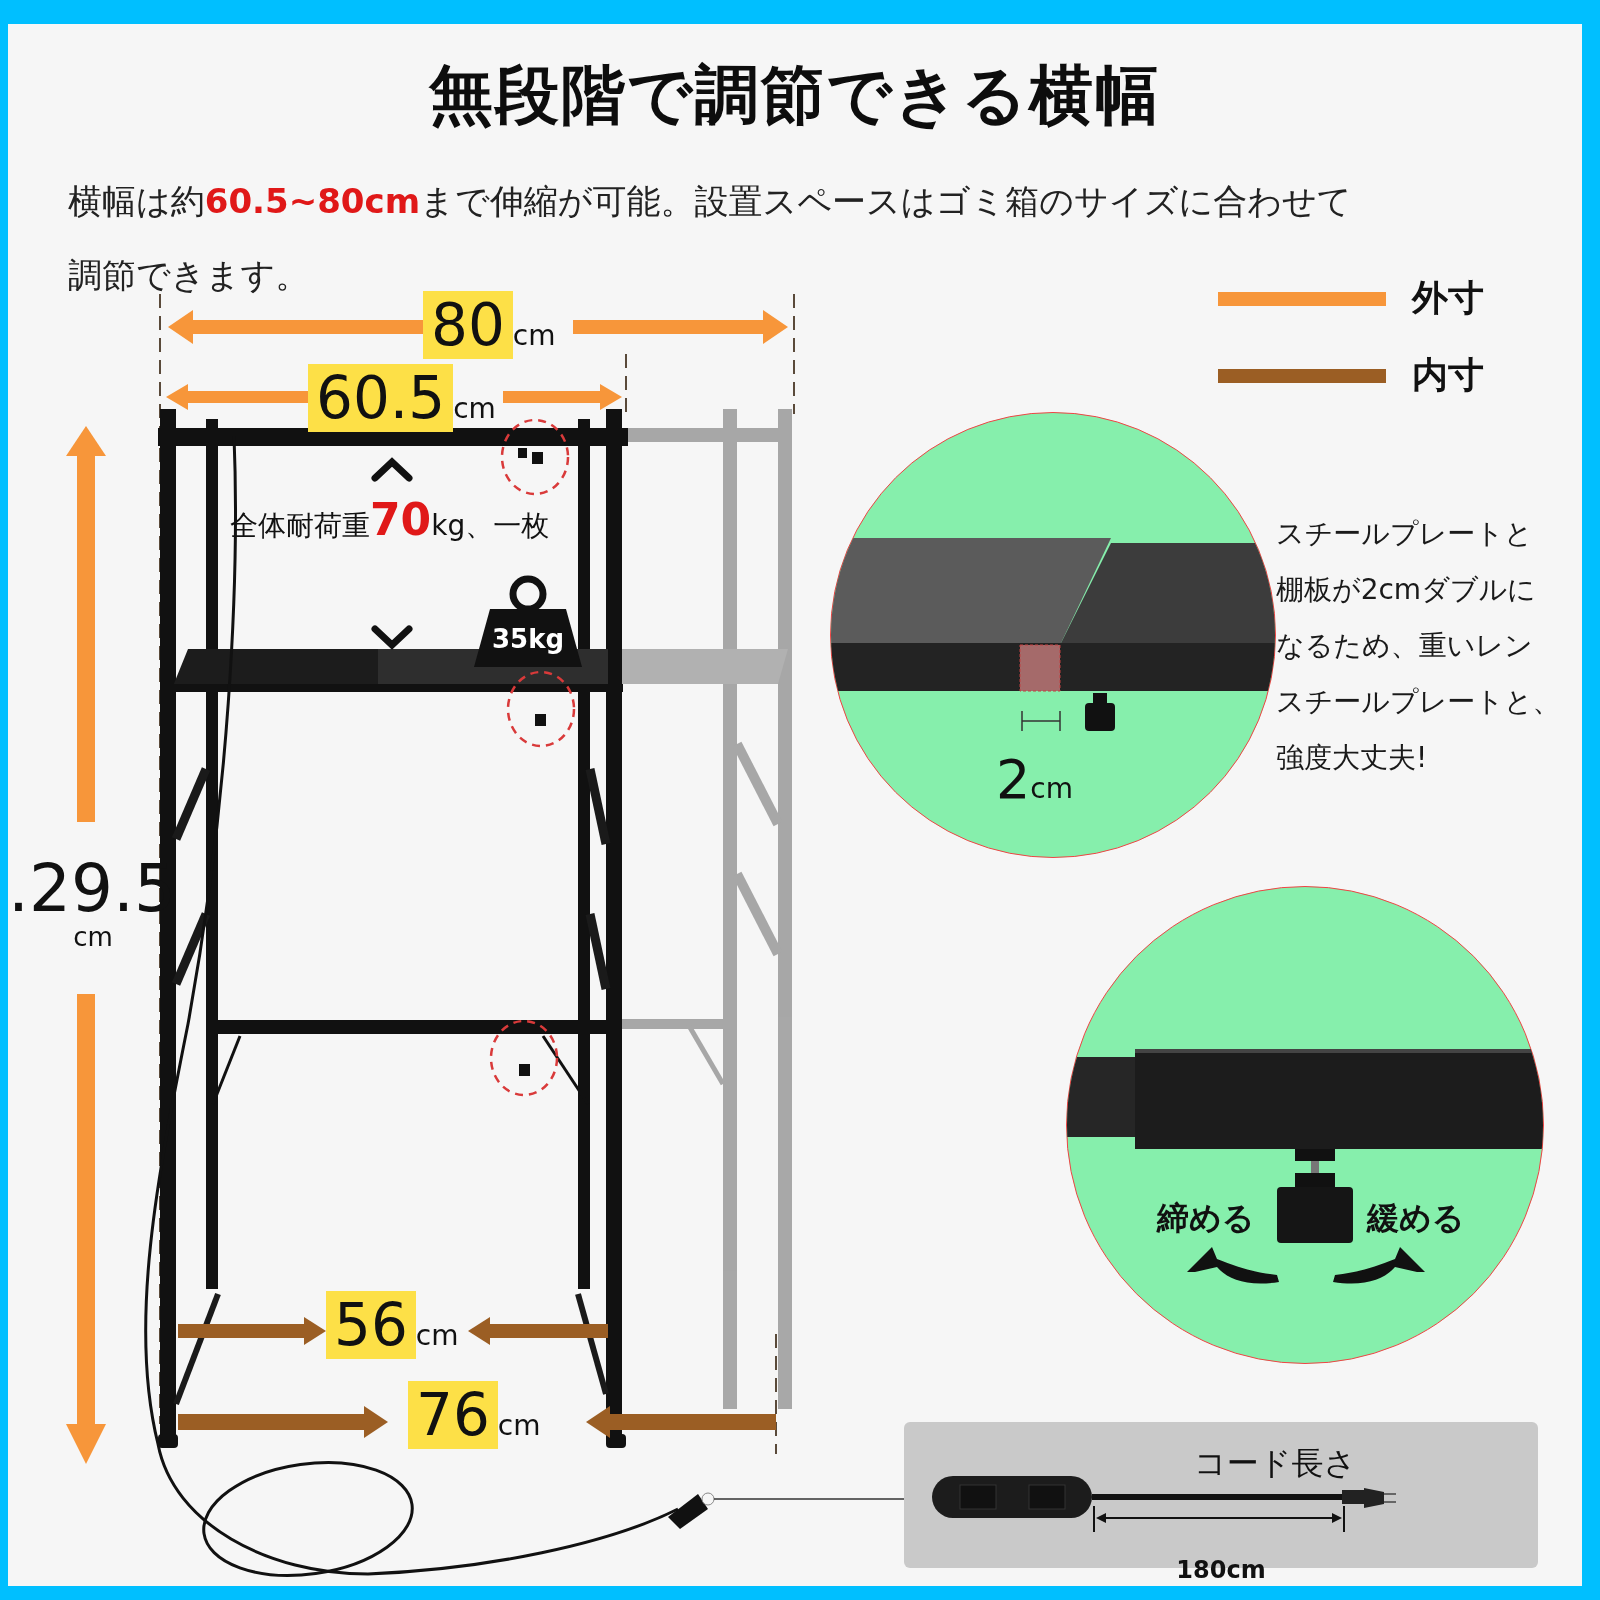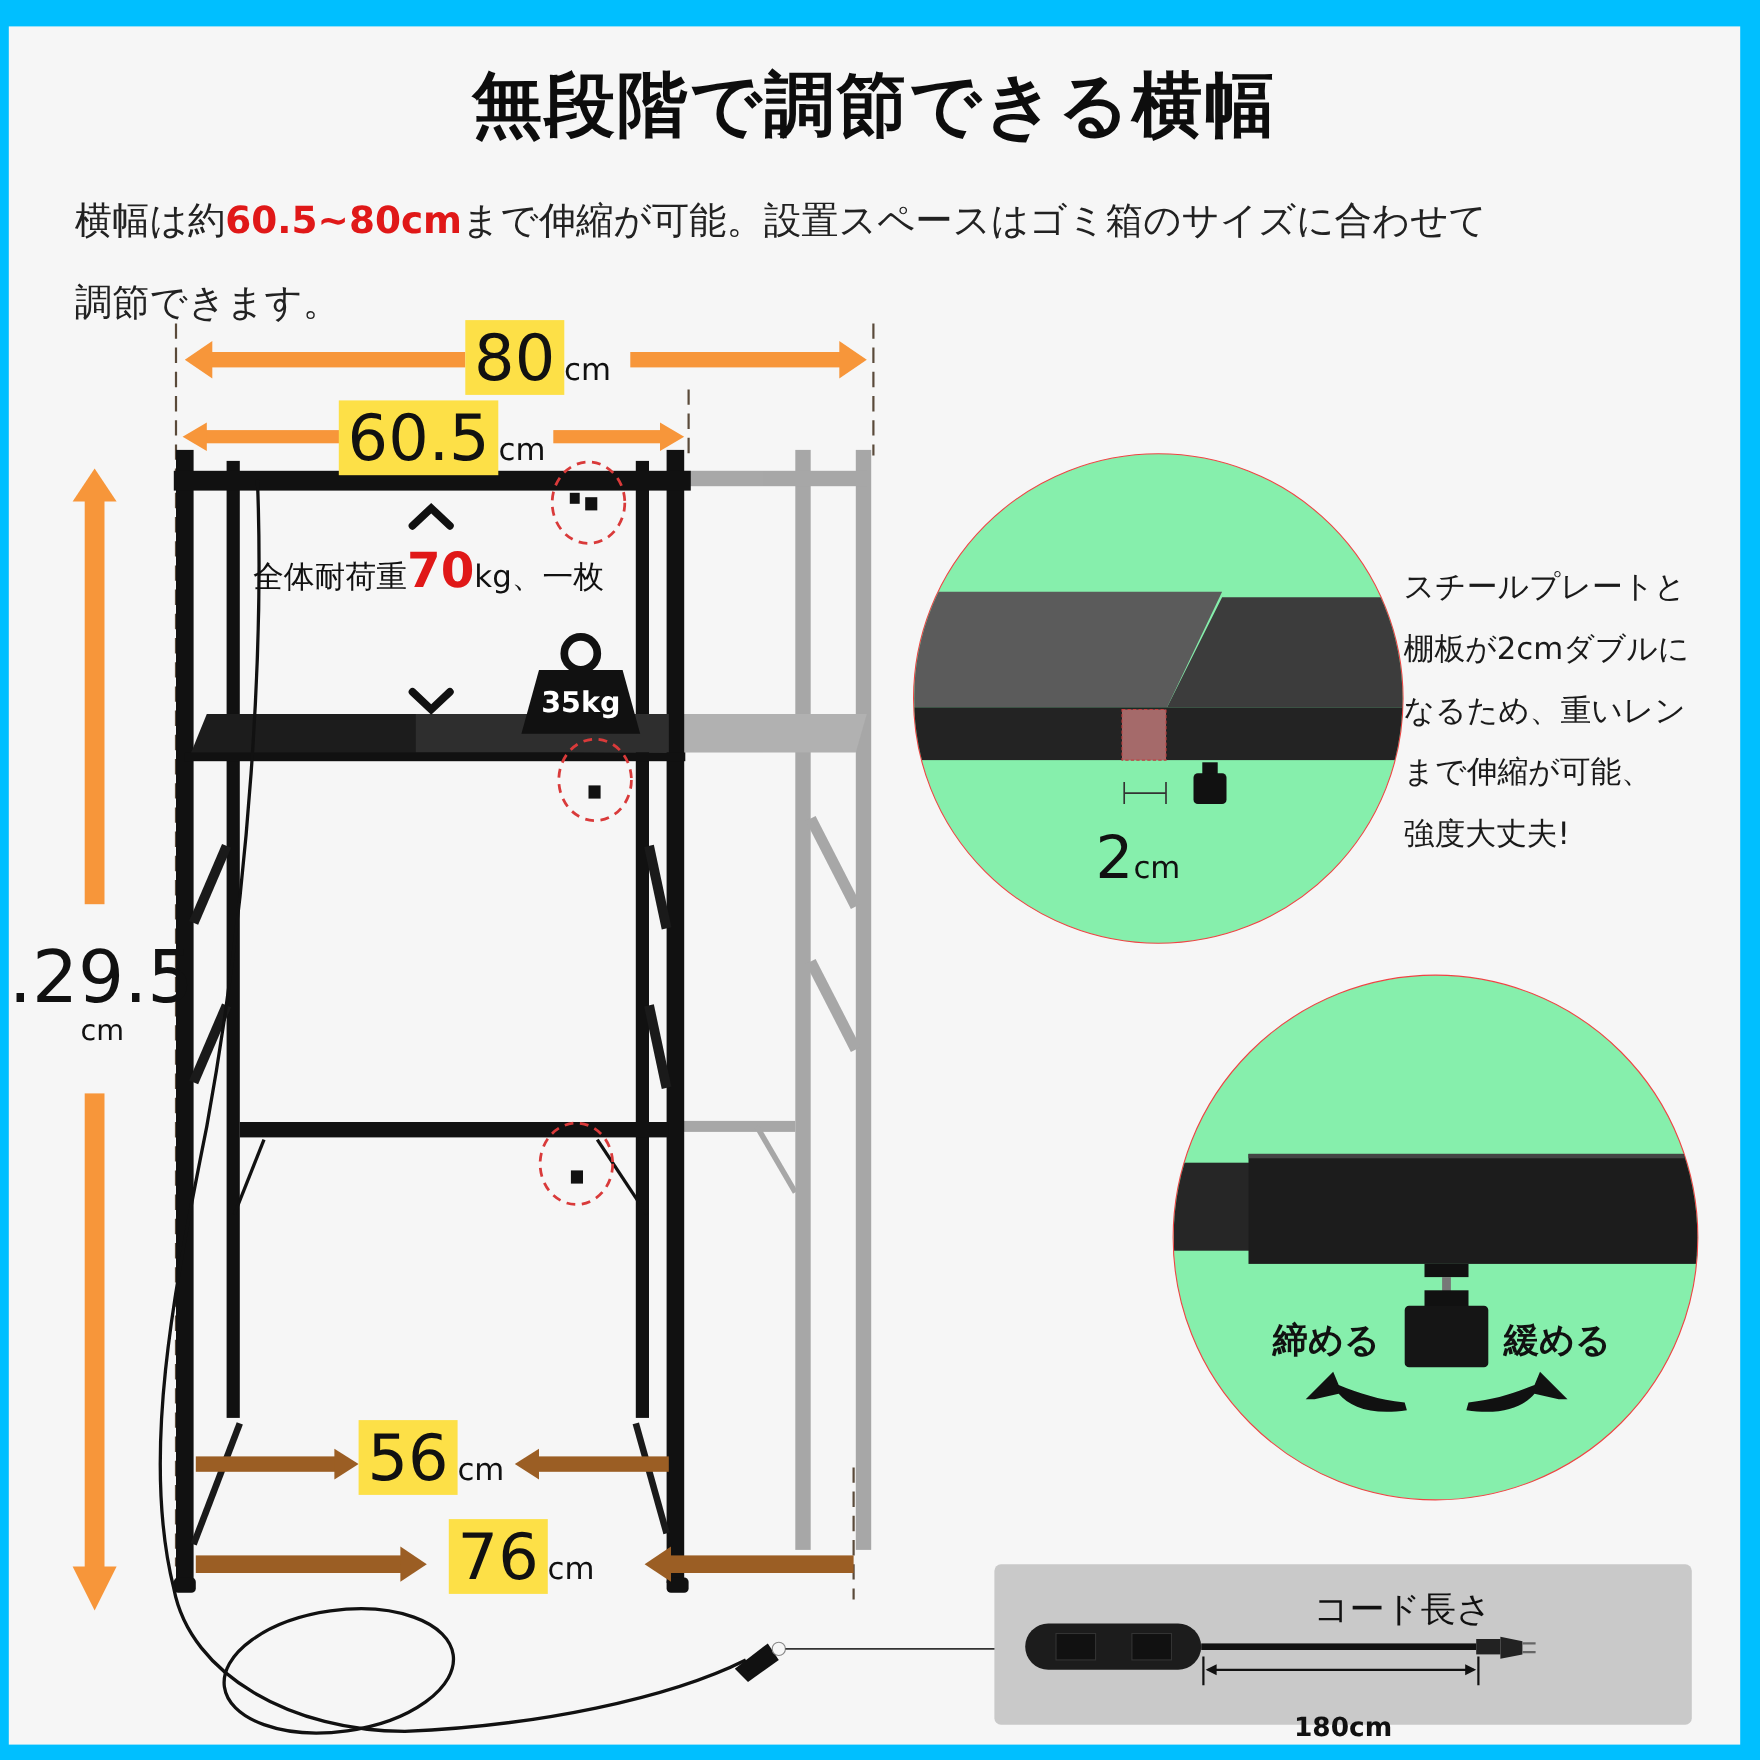--- a/index.html
+++ b/index.html
@@ -28,20 +28,30 @@
 
 <div class="canvas">
 
   <div class="abs title">無段階で調節できる横幅</div>
 
   <div class="abs desc">
     <div><span>横幅は約</span><span class="red">60.5~80cm</span><span>まで伸縮が可能。設置スペースはゴミ箱のサイズに合わせて</span></div>
     <div>調節できます。</div>
   </div>
 
+  <div class="abs" style="left:1210px; top:250px;">
+    <div class="legend-row">
+      <div class="legend-bar" style="background:#f7963a;"></div>
+      <span class="legend-label">外寸</span>
+    </div>
+    <div class="legend-row" style="margin-top:28px;">
+      <div class="legend-bar" style="background:#9b5e24;"></div>
+      <span class="legend-label">内寸</span>
+    </div>
+  </div>
 
   <svg class="abs" style="left:0; top:0;" width="1574" height="1562" viewBox="0 0 1574 1562">
     <defs>
       <marker id="ah-o" markerWidth="6" markerHeight="6" refX="3" refY="3" orient="auto">
           <path d="M0,0 L6,3 L0,6 z" fill="#f7963a"></path>
         </marker>
     </defs>
 
     <g stroke="#5a4a3a" stroke-width="2" stroke-dasharray="14,8">
       <line x1="152" y1="270" x2="152" y2="1400"></line>
@@ -181,21 +191,21 @@
     </svg>
     <div class="abs" style="left:165px; top:335px;">
       <span style="font-size:54px;">2</span><span style="font-size:28px;">cm</span>
     </div>
   </div>
 
   <div class="abs side-text" style="left:1268px; top:482px; width:306px; overflow:hidden;">
     <div>スチールプレートと</div>
     <div>棚板が2cmダブルに</div>
     <div>なるため、重いレン</div>
-    <div>まで伸縮が可能、</div>
+    <div>スチールプレートと、</div>
     <div>強度大丈夫!</div>
   </div>
 
   <div class="abs circle" style="left:1058px; top:862px; width:478px; height:478px;">
     <svg width="478" height="478" viewBox="0 0 478 478">
       <rect x="0" y="170" width="70" height="80" fill="#262626"></rect>
       <rect x="68" y="162" width="410" height="100" fill="#1c1c1c"></rect>
       <rect x="68" y="162" width="410" height="4" fill="#444"></rect>
       <rect x="228" y="262" width="40" height="12" fill="#111"></rect>
       <rect x="244" y="274" width="8" height="14" fill="#777"></rect>

